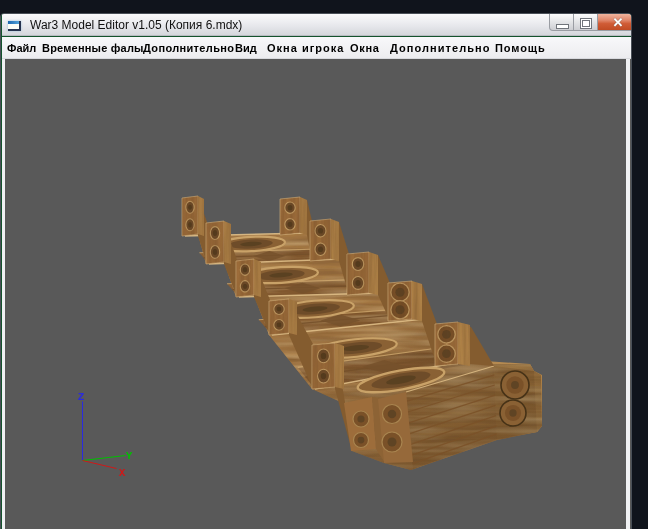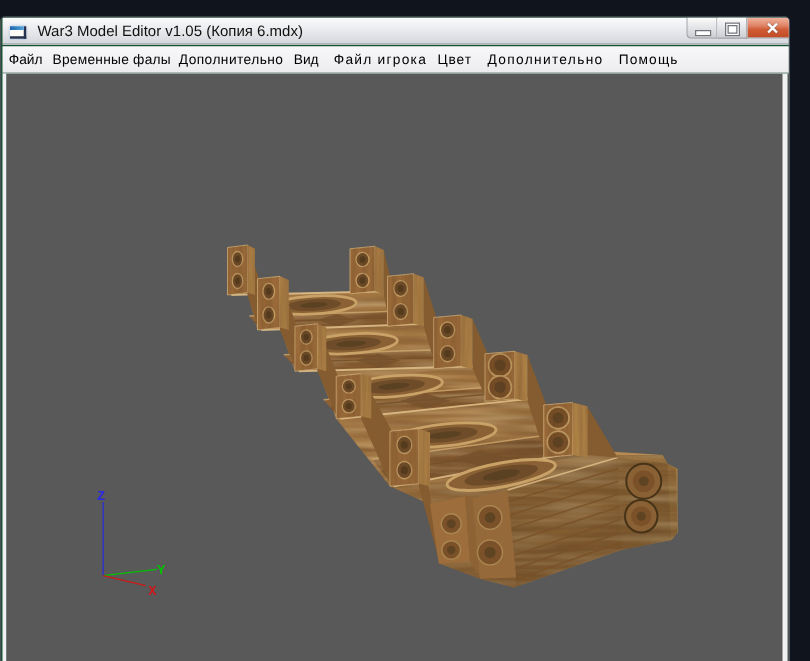--- a/index.html
+++ b/index.html
@@ -11,21 +11,21 @@
 .btns{position:absolute;top:0px;right:9px;height:18px;display:flex;}
 .b{height:17px;border:1px solid #9a9da3;border-top:none;background:linear-gradient(#fdfdfd,#e6e7e9 45%,#cdced2);position:relative;}
 .b.mn{width:25px;border-radius:0 0 0 4px;}
 .b.mx{width:24px;border-left:none;}
 .b.cl{width:41px;border-left:none;border-radius:0 0 4px 0;background:linear-gradient(#f0b49e,#e08568 40%,#d05c36 60%,#c14b24);}
 .b.mn::after{content:"";position:absolute;left:6px;top:10px;width:11px;height:3px;background:#fff;border:1px solid #70747a;}
 .b.mx::after{content:"";position:absolute;left:6px;top:4px;width:10px;height:9px;border:1px solid #70747a;background:#fff;}
 .b.mx::before{content:"";position:absolute;left:8px;top:6px;width:6px;height:5px;border:1px solid #70747a;background:#fff;z-index:2;}
 .b.cl::after{content:"\2715";position:absolute;left:0;right:0;top:1px;text-align:center;font-size:13px;font-weight:bold;color:#fff;text-shadow:0 0 1px #555;}
 #menu{position:absolute;left:1px;top:23px;width:646px;height:22px;background:linear-gradient(#f8f8fa,#ececef);border-bottom:1px solid #d8d9dd;font-size:11px;color:#000;}
-#menu span{position:absolute;top:5px;}
+#menu span{position:absolute;top:5px;font-weight:bold;}
 #vp{position:absolute;left:4px;top:45px;width:639px;height:479px;background:#595959;}
 #frameL{position:absolute;left:1px;top:45px;width:3px;height:479px;background:#f0f1f3;}
 #frameR{position:absolute;right:1px;top:45px;width:4px;height:479px;background:#f0f1f3;}
 #frameB{position:absolute;left:1px;bottom:1px;width:646px;height:4px;background:linear-gradient(#c7cdd8,#f5f6f8);}
 </style></head>
 <body>
 <div id="win">
  <div id="title">
   <div id="icon"></div>
   <div id="tx">War3 Model Editor v1.05 (Копия 6.mdx)</div>
@@ -33,22 +33,22 @@
         <div class="b mn"></div>
         <div class="b mx"></div>
         <div class="b cl"></div>
       </div>
  </div>
  <div id="menu">
 <span style="left:5px;letter-spacing:0px">Файл</span>
 <span style="left:40px;letter-spacing:0.2px">Временные фалы</span>
 <span style="left:141px;letter-spacing:0.35px">Дополнительно</span>
 <span style="left:233px;letter-spacing:0px">Вид</span>
-<span style="left:265px;letter-spacing:1.0px">Файл игрока</span>
-<span style="left:348px;letter-spacing:0.7px">Цвет</span>
+<span style="left:265px;letter-spacing:1.0px">Окна игрока</span>
+<span style="left:348px;letter-spacing:0.7px">Окна</span>
 <span style="left:388px;letter-spacing:1.05px">Дополнительно</span>
 <span style="left:493px;letter-spacing:0.9px">Помощь</span>
  </div>
  <div id="vp">
   <svg width="639" height="479" viewBox="0 0 639 479">
 <defs>
 <filter id="gh" x="-5%" y="-5%" width="110%" height="110%">
  <feTurbulence type="fractalNoise" baseFrequency="0.012 0.18" numOctaves="3" seed="11" result="t"></feTurbulence>
  <feColorMatrix in="t" type="matrix" values="0 0 0 0 0, 0 0 0 0 0, 0 0 0 0 0, 1.1 0 0 0 -0.18" result="a"></feColorMatrix>
  <feFlood flood-color="#59391c" result="f"></feFlood>

